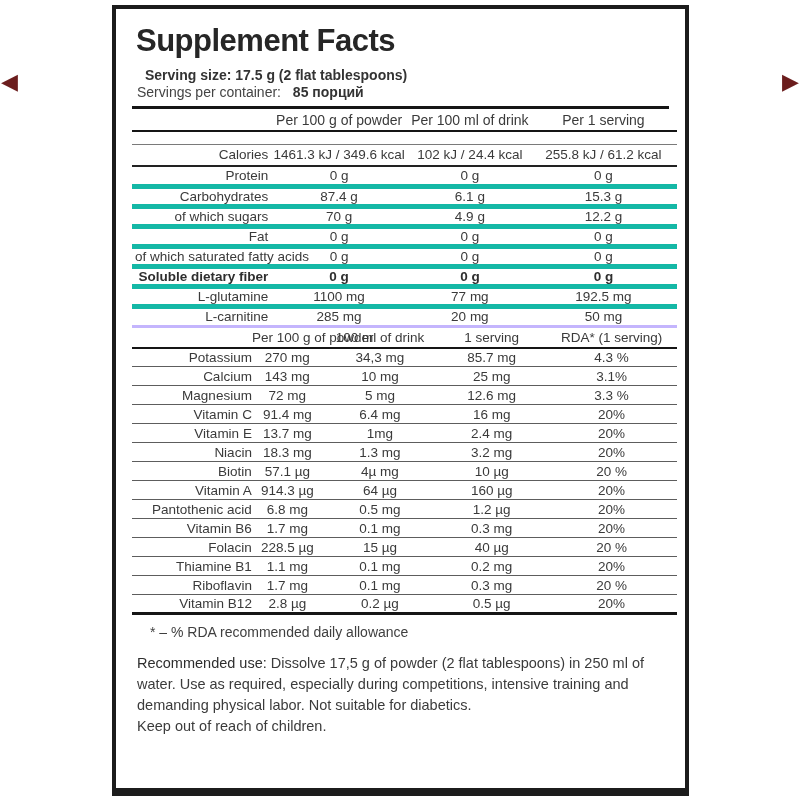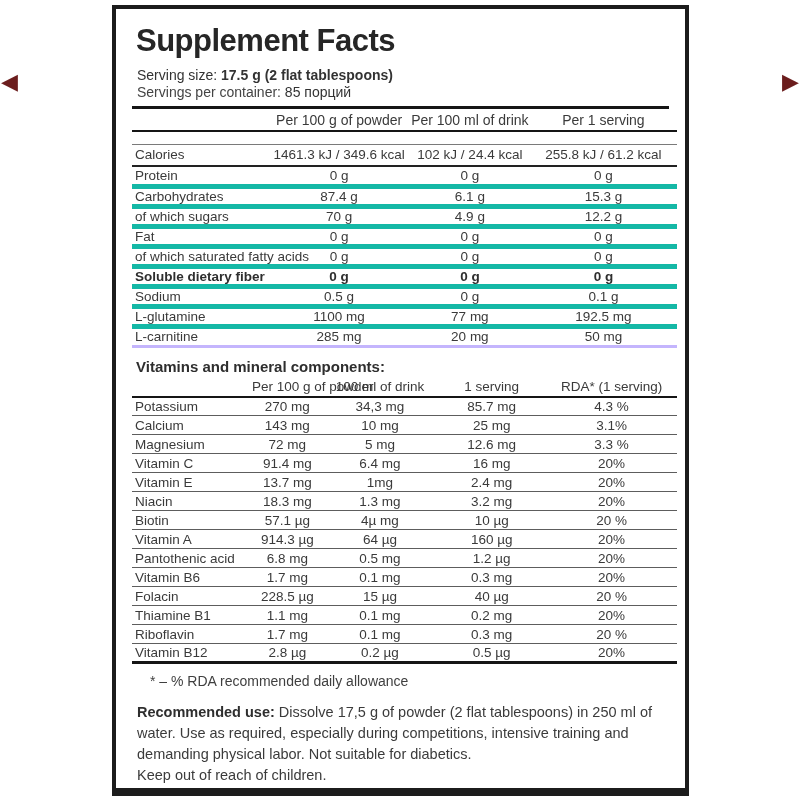--- a/index.html
+++ b/index.html
@@ -12,29 +12,29 @@
   .carousel-prev { left:1px; }
   .carousel-next { right:1px; }
 
   .label { position:absolute; left:112px; top:5px; width:577px; height:791px;
            background:#fff; border:4px solid #1c1c1c; border-bottom-width:8px;
            padding:8px 0 16px 0; overflow:hidden; }
 
   .title { font-size:31px; font-weight:700; letter-spacing:-0.5px; color:#262626;
            margin:6px 0 8px 20px; }
   .serving-line { font-size:14px; margin:1px 0 0 21px; color:#444; }
-  .serving-line .b { font-weight:400; color:#333; }
+  .serving-line .b { font-weight:700; color:#333;margin-left:8px; }
   .serving-size-line { font-weight:700; color:#333; }
 
   .rule-thick { height:3px; background:#151515; margin:6px 16px 0 16px; }
 
   table { border-collapse:collapse; table-layout:fixed; width:545px; margin:0 16px; }
   th, td { font-size:13.5px; font-weight:400; white-space:nowrap; text-align:center;
            padding:0; color:#3a3a3a; }
-  td:first-child, th:first-child { text-align:left; padding-left:3px; }
+  td:first-child, th:first-child { text-align:right; padding-left:3px; }
 
   .facts thead th { height:22px; border-bottom:2px solid #151515; font-size:14px; }
   .facts tbody.spacer td { height:13px; border-bottom:1px solid #7a7a7a; }
   .facts tbody.data td { height:20px; border-bottom:5px solid #14b8a6; }
   .facts tbody.data tr:first-child td { height:22px; border-bottom:2px solid #222; }
   .facts tbody.data tr:last-child td { border-bottom:3px solid #c4b5fd; }
   .facts col.c-name { width:25%; } .facts col.c1 { width:26%; }
   .facts col.c2 { width:22%; }   .facts col.c3 { width:27%; }
 
   .vit-title { font-size:15px; font-weight:700; color:#2e2e2e; margin:10px 0 2px 20px; }
@@ -44,21 +44,21 @@
   .vits tbody.data tr:last-child td { border-bottom:3px solid #151515; }
   .vits col.c-name { width:22%; } .vits col.c1 { width:13%; }
   .vits col.c2 { width:21%; }    .vits col.c3 { width:20%; }
   .vits col.c4 { width:24%; }
 
   .bold-row td { font-weight:700; color:#2e2e2e; }
 
   .footnote { font-size:14px; margin:9px 0 0 34px; color:#3f3f3f; }
 
   .rec-use { font-size:14.5px; line-height:21px; margin:13px 22px 0 21px; color:#3b3b3b; }
-  .rec-use .lead { font-weight:700; color:#2e2e2e; }
+  .rec-use .lead { font-weight:400; color:#2e2e2e; }
 </style>
 </head>
 <body>
 
 <div class="stage">
 
   <span class="carousel-arrow carousel-prev">◀</span>
   <span class="carousel-arrow carousel-next">▶</span>
 
   <div class="label">
@@ -133,41 +133,34 @@
             <td>0 g</td>
             <td>0 g</td>
           </tr>
           <tr class="bold-row">
             <td>Soluble dietary fiber</td>
             <td>0 g</td>
             <td>0 g</td>
             <td>0 g</td>
           </tr>
           <tr>
-            <td>Sodium</td>
-            <td>0.5 g</td>
-            <td>0 g</td>
-            <td>0.1 g</td>
-          </tr>
-          <tr>
             <td>L-glutamine</td>
             <td>1100 mg</td>
             <td>77 mg</td>
             <td>192.5 mg</td>
           </tr>
           <tr>
             <td>L-carnitine</td>
             <td>285 mg</td>
             <td>20 mg</td>
             <td>50 mg</td>
           </tr>
         </tbody>
     </table>
 
-    <div class="vit-title">Vitamins and mineral components:</div>
 
     <table class="vits">
       <colgroup>
         <col class="c-name">
           <col class="c1">
           <col class="c2">
           <col class="c3">
           <col class="c4">
       </colgroup>
       <thead>

